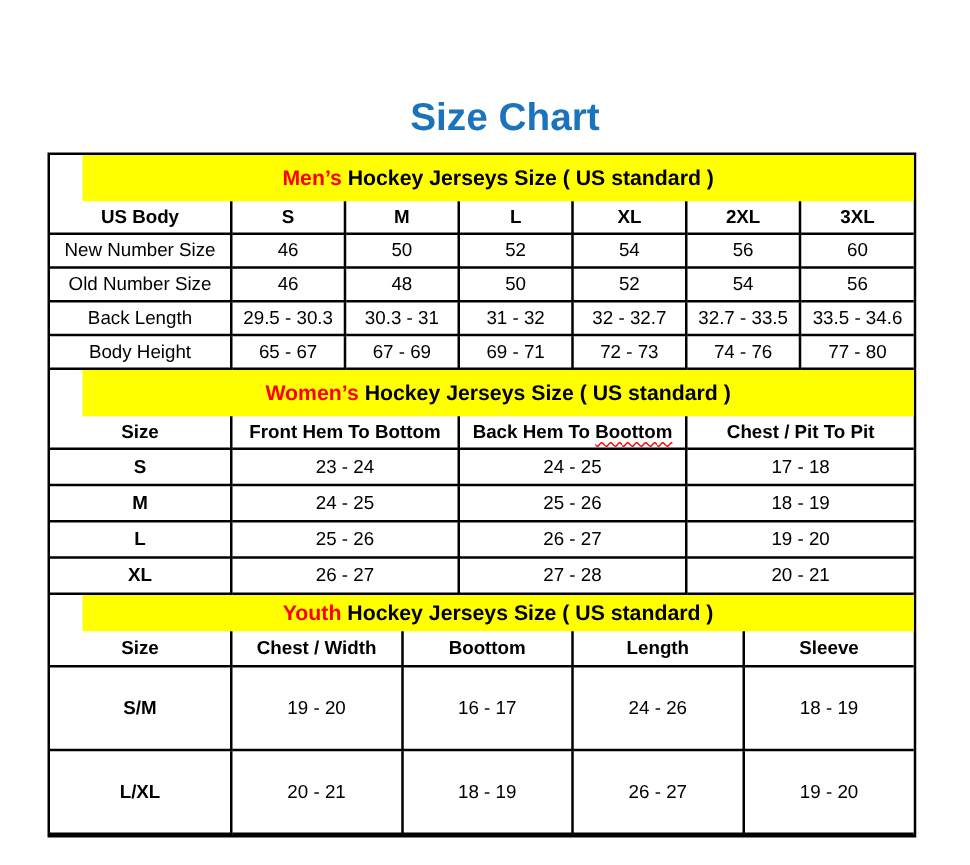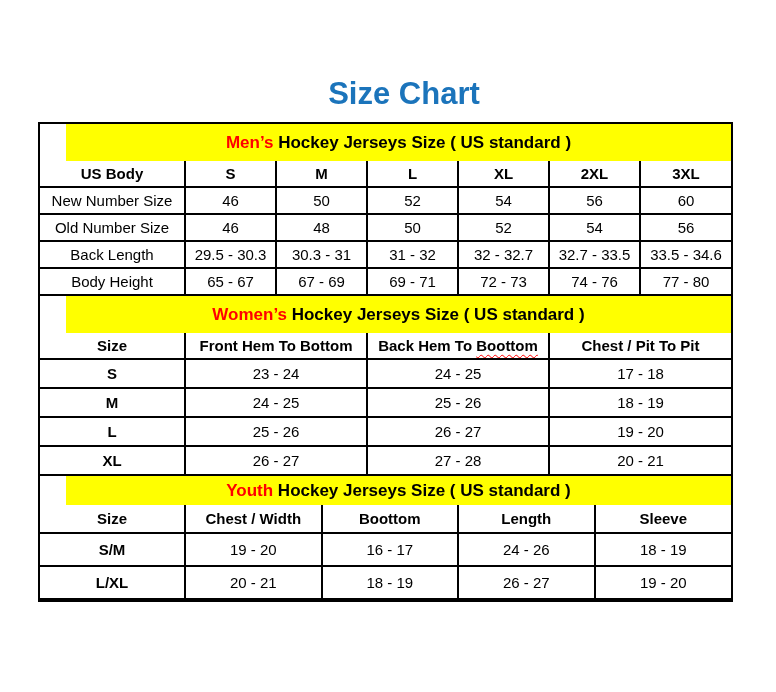--- a/index.html
+++ b/index.html
@@ -25,21 +25,21 @@
   .t th,.t td{
     border:2px solid #000;text-align:center;vertical-align:middle;
     font-size:15px;line-height:17px;padding:4px 3px;overflow:hidden;
   }
   .t tr > *:first-child{border-left:none;}
   .t tr > *:last-child{border-right:none;}
   .t thead th{border-top:none;font-weight:bold;}
   .t td{font-weight:normal;}
   .t-womens td{padding:5px 3px;}
   .t-youth thead th{padding:5px 3px;}
-  .t-youth td{padding:7px 3px;}
+  .t-youth td{padding:24px 3px;}
   .t-womens td.rl,.t-youth td.rl{font-weight:bold;}
   col.c-label{width:145px;}
   .t-mens col.c-data{width:91px;}
   .t-womens col.c-data{width:182px;}
   .t-youth col.c-data{width:136.5px;}
   .typo{
     text-decoration:underline;
     text-decoration-style:wavy;
     text-decoration-color:#FF0000;
     text-decoration-thickness:1px;

